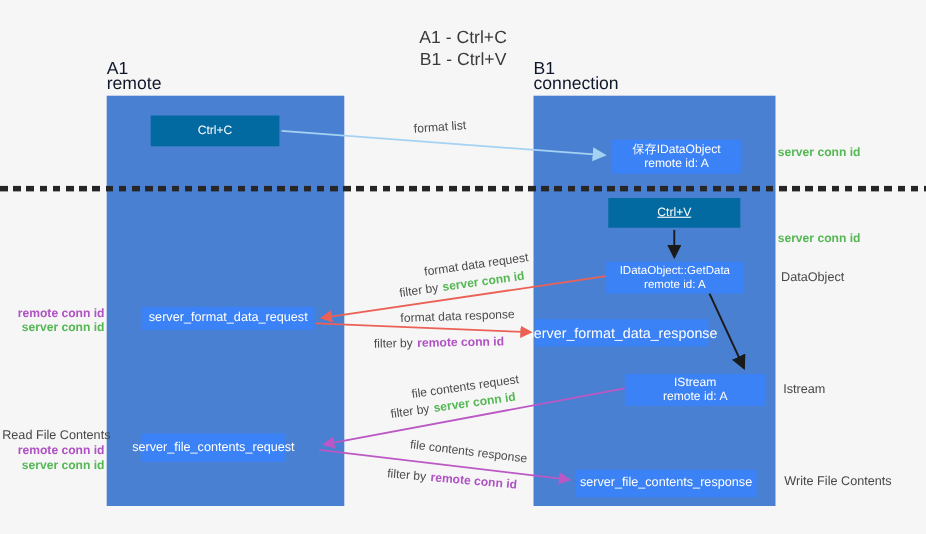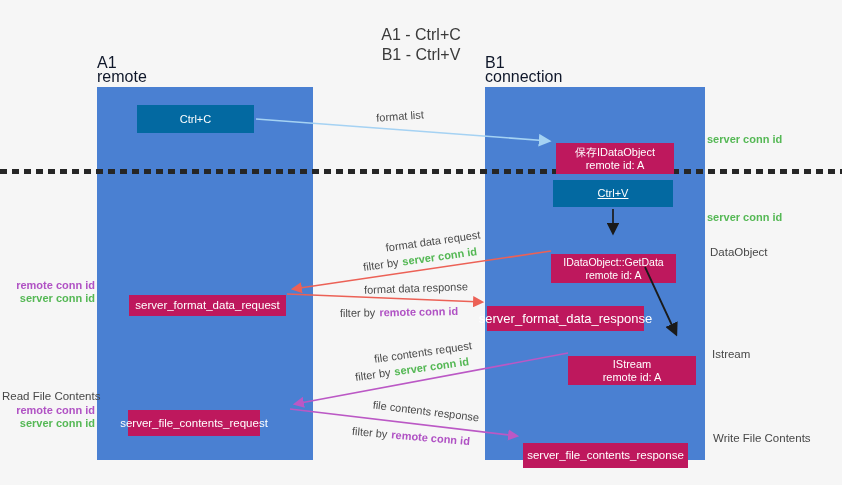--- a/index.html
+++ b/index.html
@@ -32,21 +32,21 @@
     position:absolute;left:0;top:169px;width:842px;height:5px;
     background:repeating-linear-gradient(to right,#262626 0 7px,transparent 7px 12px);
   }
 
   .box{
     position:absolute;display:flex;flex-direction:column;
     align-items:center;justify-content:center;
     color:#fff;font-size:11px;line-height:13px;text-align:center;
   }
   .box-green{background:#0369a1;}
-  .box-orange{background:#be185d;margin-top:16px;}
+  .box-orange{background:#3b82f6;}
 
   .b-ctrl-c{left:137px;top:105px;width:117px;height:28px;}
   .b-save-do{left:556px;top:127px;width:118px;height:31px;}
   .b-ctrl-v{left:553px;top:180px;width:120px;height:27px;text-decoration:underline;}
   .b-getdata{left:551px;top:238px;width:125px;height:29px;font-size:10.5px;}
   .b-fmt-req{left:129px;top:279px;width:157px;height:21px;font-size:11.5px;}
   .b-fmt-resp{left:487px;top:290px;width:157px;height:25px;font-size:13px;}
   .b-istream{left:568px;top:340px;width:128px;height:29px;}
   .b-file-req{left:128px;top:394px;width:132px;height:26px;font-size:11.5px;}
   .b-file-resp{left:523px;top:427px;width:165px;height:25px;font-size:11.5px;}

